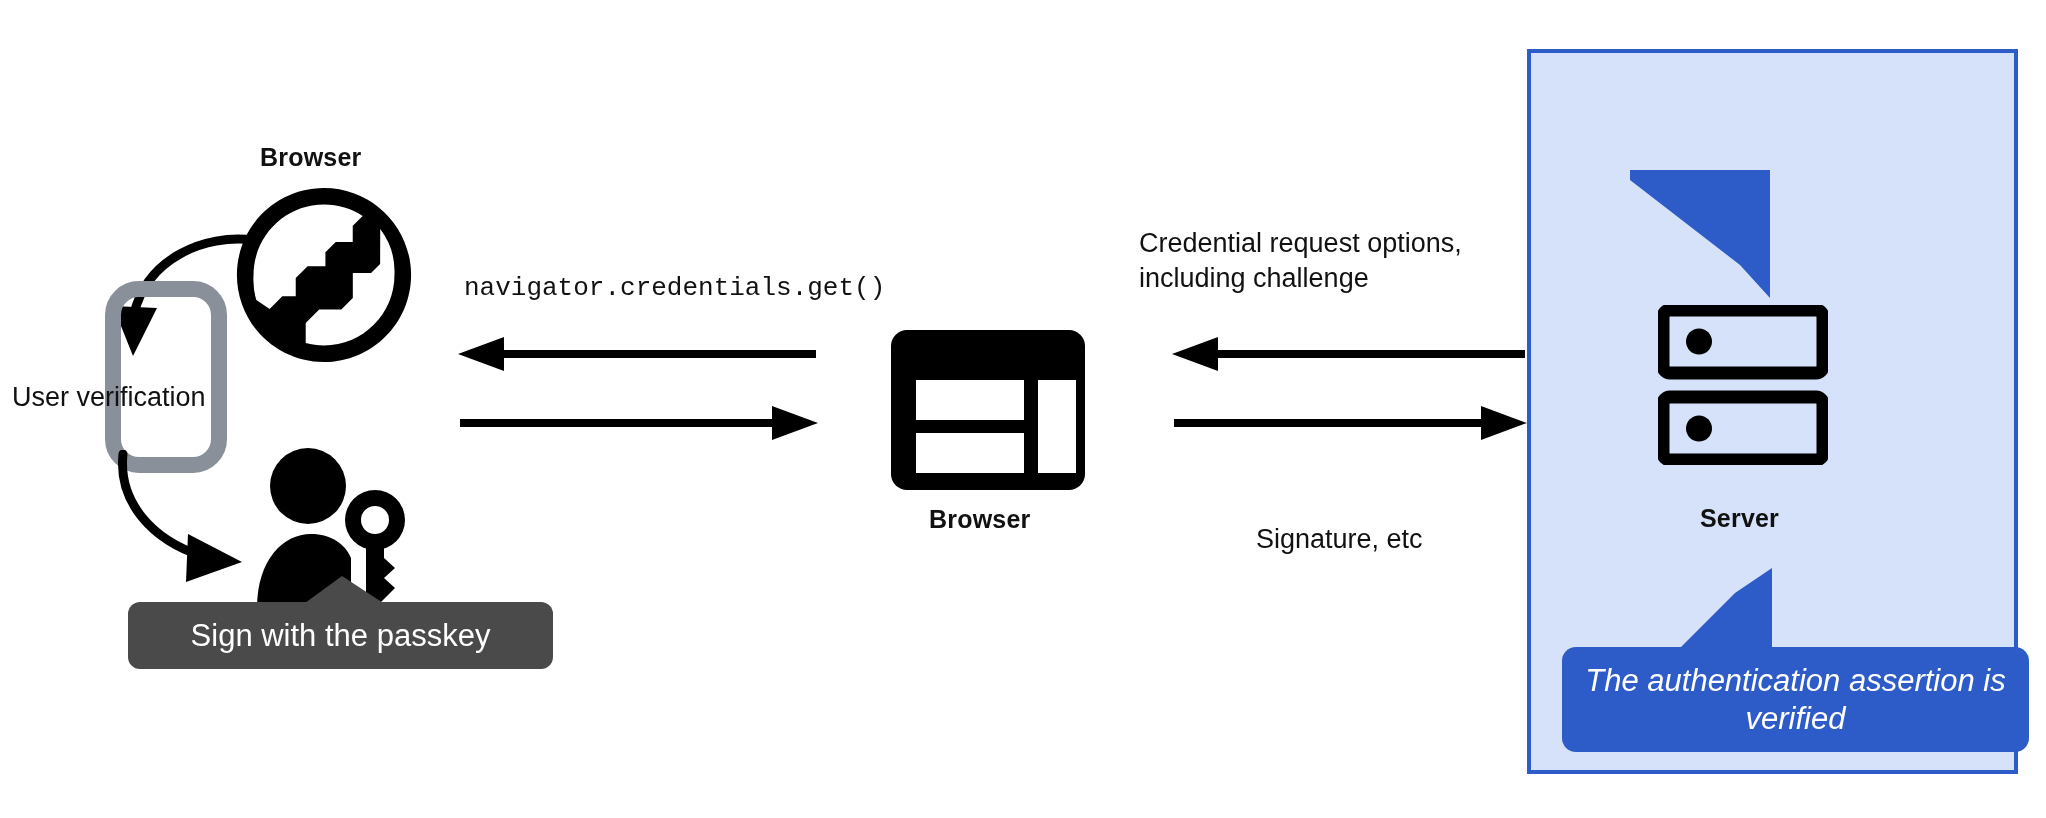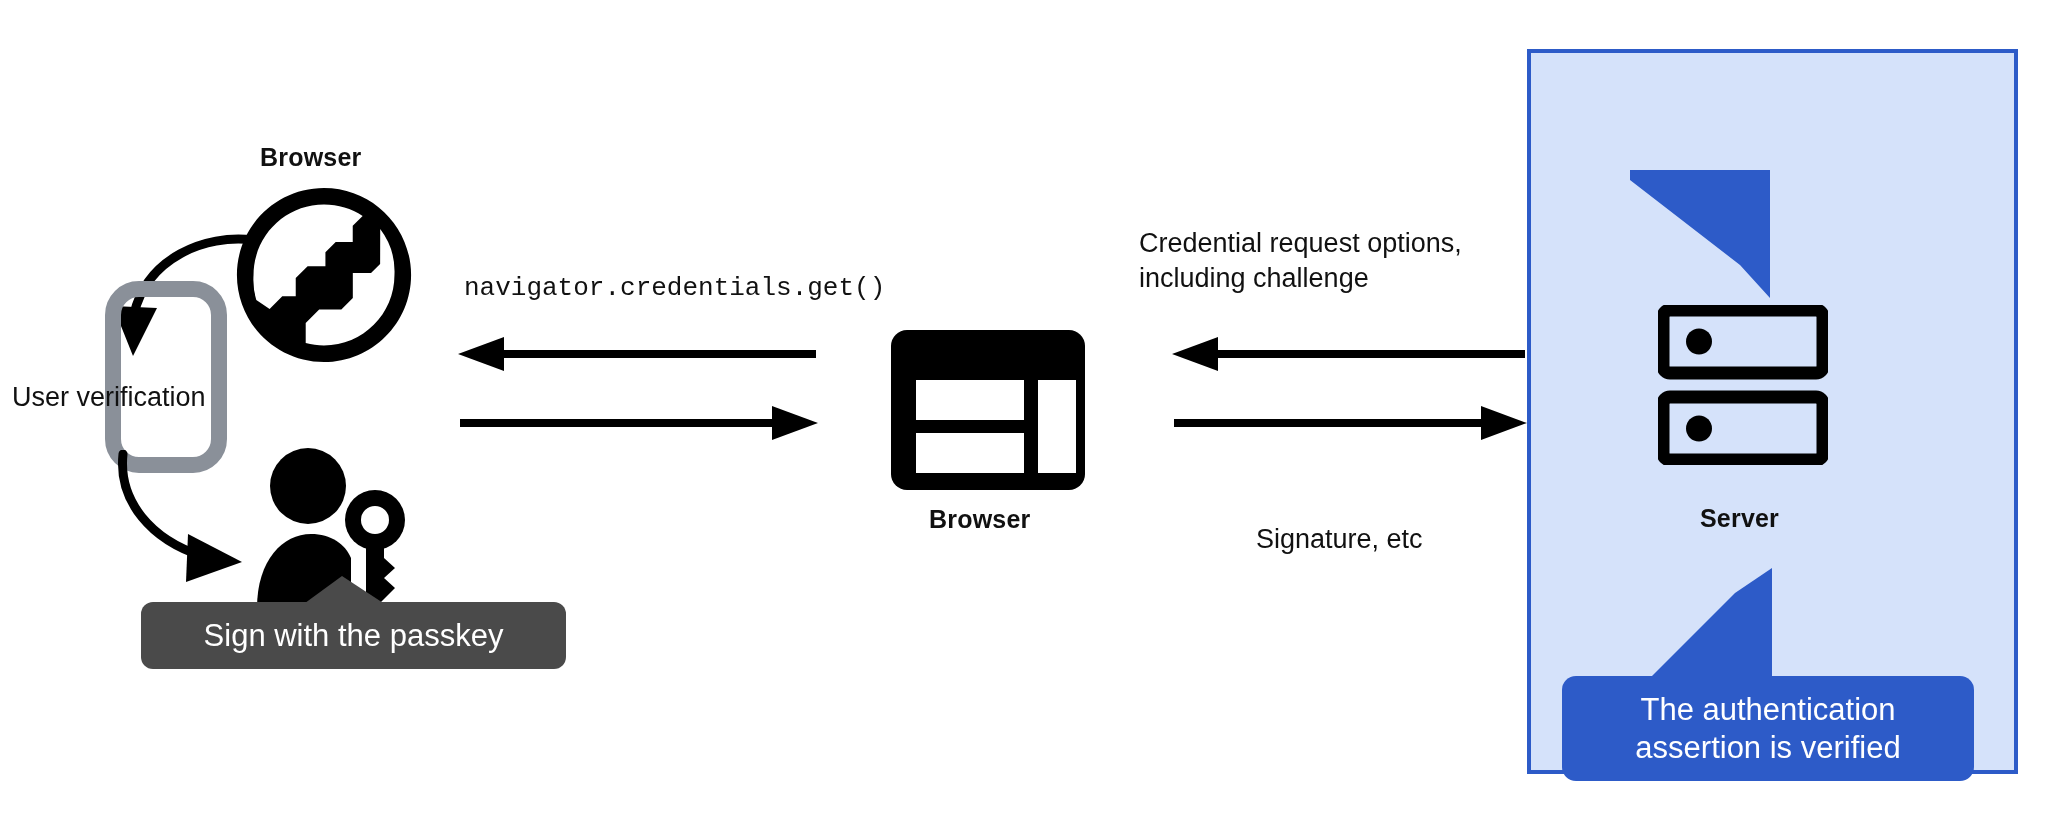--- a/index.html
+++ b/index.html
@@ -94,21 +94,21 @@
 
   <svg class="abs" style="left:1630px; top:170px; width:260px; height:130px;">
     <polygon points="0,0 140,0 140,128 110,95 0,10" fill="#2d5bc8"></polygon>
   </svg>
 
 
   <svg class="abs" style="left:1640px; top:568px; width:240px; height:130px;">
     <polygon points="132,0 132,120 0,120 95,25" fill="#2d5bc8"></polygon>
   </svg>
 
-  <div class="abs callout" style="left:1562px; top:676px; width:412px; height:105px;">
+  <div class="abs callout" style="left:1562px; top:647px; width:467px; height:105px;font-style:italic;">
     <span>The authentication assertion is verified</span>
   </div>
 
   <div class="abs icon" style="left:1658px; top:305px;">
     <svg width="170" height="160" viewBox="0 0 170 160">
       <rect x="5" y="5" width="160" height="63" rx="7" ry="7" fill="none" stroke="#000000" stroke-width="13"></rect>
       <circle cx="41" cy="36.5" r="13" fill="#000000"></circle>
       <rect x="5" y="92" width="160" height="63" rx="7" ry="7" fill="none" stroke="#000000" stroke-width="13"></rect>
       <circle cx="41" cy="123.5" r="13" fill="#000000"></circle>
     </svg>
@@ -153,21 +153,21 @@
       <circle cx="122" cy="72" r="30" fill="#000000"></circle>
       <circle cx="122" cy="72" r="14" fill="#ffffff"></circle>
       <path d="M113 96 L 131 96 L 131 110 L 142 120 L 131 130 L 142 140 L 122 160 L 113 150 Z" fill="#000000"></path>
     </svg>
   </div>
 
   <svg class="abs" style="left:290px; top:576px; width:120px; height:40px;">
     <polygon points="52,0 110,38 0,38" fill="#4a4a4a"></polygon>
   </svg>
 
-  <div class="abs" id="passkey-tip" style="left:141px; top:602px; width:425px; height:67px;">
+  <div class="abs" id="passkey-tip" style="left:128px; top:602px; width:425px; height:67px;">
     <span>Sign with the passkey</span>
   </div>
 
   <div class="abs label-mono" style="left:464px; top:273px;">navigator.credentials.get()</div>
 
   <svg class="abs" style="left:458px; top:337px; width:360px; height:34px;">
     <line x1="32" y1="17" x2="358" y2="17" stroke="#000000" stroke-width="8"></line>
     <polygon points="0,17 46,0 46,34" fill="#000000"></polygon>
   </svg>
 

